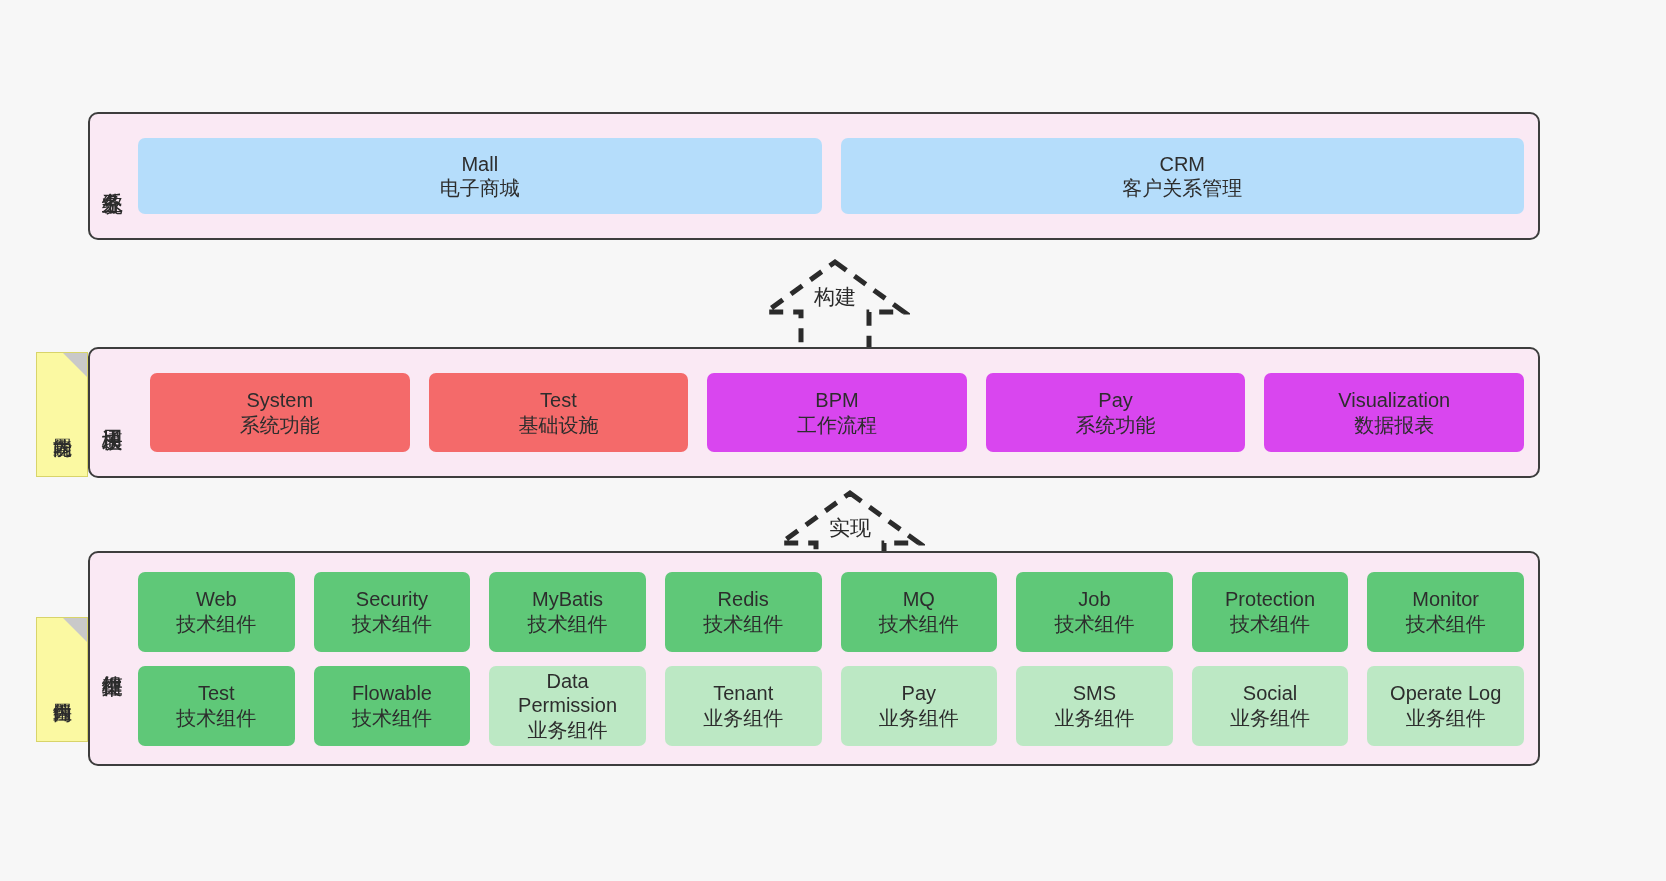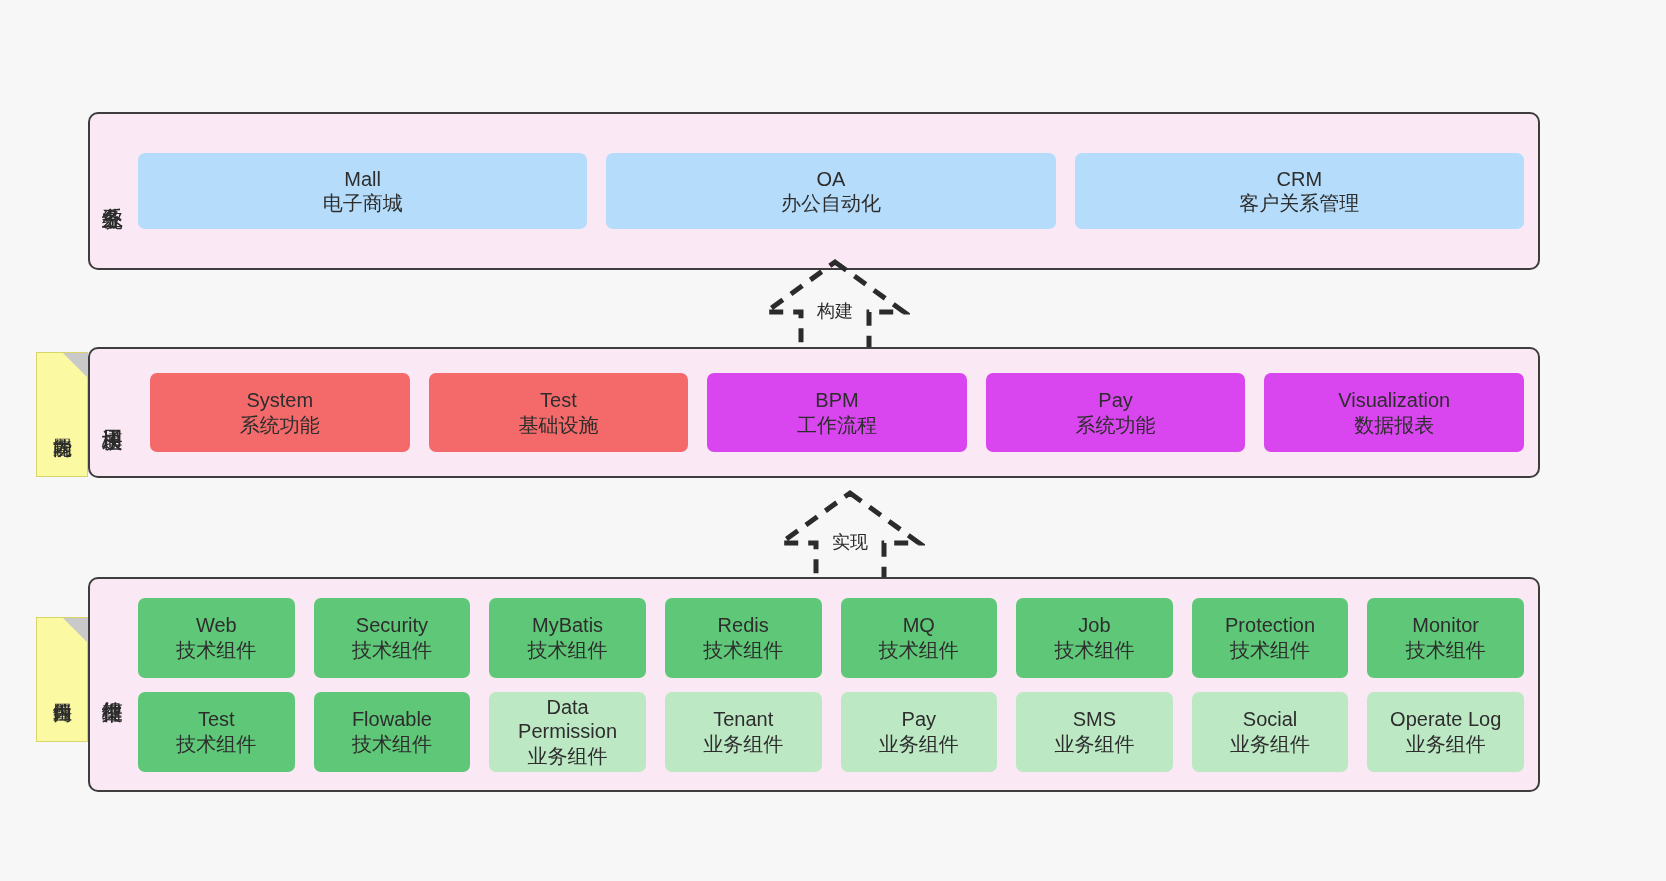--- a/index.html
+++ b/index.html
@@ -77,27 +77,27 @@
   .cell .cn { display: block; }
 
   
   .c-blue        { background: #b5ddfb; }
   .c-red         { background: #f46a6a; }
   .c-pink        { background: #d946ef; }
   .c-green       { background: #5fc878; }
   .c-green-light { background: #bce8c4; }
 
   
-  #layer-business { left: 88px;  top: 112px; width: 1452px; height: 158px; }
+  #layer-business { left: 88px;  top: 112px; width: 1452px; height: 128px; }
   #layer-business .cell { height: 76px; }
 
   #layer-common   { left: 88px;  top: 347px; width: 1452px; height: 131px; gap: 12px; }
   #layer-common .cell { height: 79px; }
 
-  #layer-framework{ left: 88px;  top: 577px; width: 1452px; height: 215px; }
+  #layer-framework{ left: 88px;  top: 551px; width: 1452px; height: 215px; }
   #layer-framework .cell { height: 80px; }
 
   
   .note {
     position: absolute;
     box-sizing: border-box;
     background: #fbf9a2;
     border: 1px solid #d8d46a;
     display: flex;
     align-items: center;
@@ -125,22 +125,22 @@
   .arrow {
     position: absolute;
     width: 150px;
     height: 100px;
   }
   .arrow svg { display: block; width: 100%; height: 100%; }
   .arrow-label {
     position: absolute;
     left: 50%;
     transform: translateX(-50%);
-    top: 43px;
-    font-size: 18px;
+    top: 27px;
+    font-size: 21px;
     color: #2b2b2b;
     background: transparent;
     white-space: nowrap;
     padding: 0 2px;
   }
   #arrow-build   { left: 760px; top: 256px; }
   #arrow-realize { left: 775px; top: 487px; }
 </style>
 </head>
 <body>
@@ -149,24 +149,20 @@
 
   <div class="layer" id="layer-business">
     <div class="layer-title">业务系统</div>
     <div class="layer-body">
       <div class="row">
         <div class="cell c-blue">
           <span class="en">Mall</span>
           <span class="cn">电子商城</span>
         </div>
         <div class="cell c-blue">
-          <span class="en">OA</span>
-          <span class="cn">办公自动化</span>
-        </div>
-        <div class="cell c-blue">
           <span class="en">CRM</span>
           <span class="cn">客户关系管理</span>
         </div>
       </div>
     </div>
   </div>
 
   <div class="arrow" id="arrow-build">
     <svg viewBox="0 0 150 100" preserveAspectRatio="none">
       <path d="M 75 6 L 144 56 L 109 56 L 109 97 L 41 97 L 41 56 L 6 56 Z" fill="none" stroke="#2b2b2b" stroke-width="5" stroke-dasharray="14,10" stroke-linejoin="miter" stroke-linecap="butt"></path>

